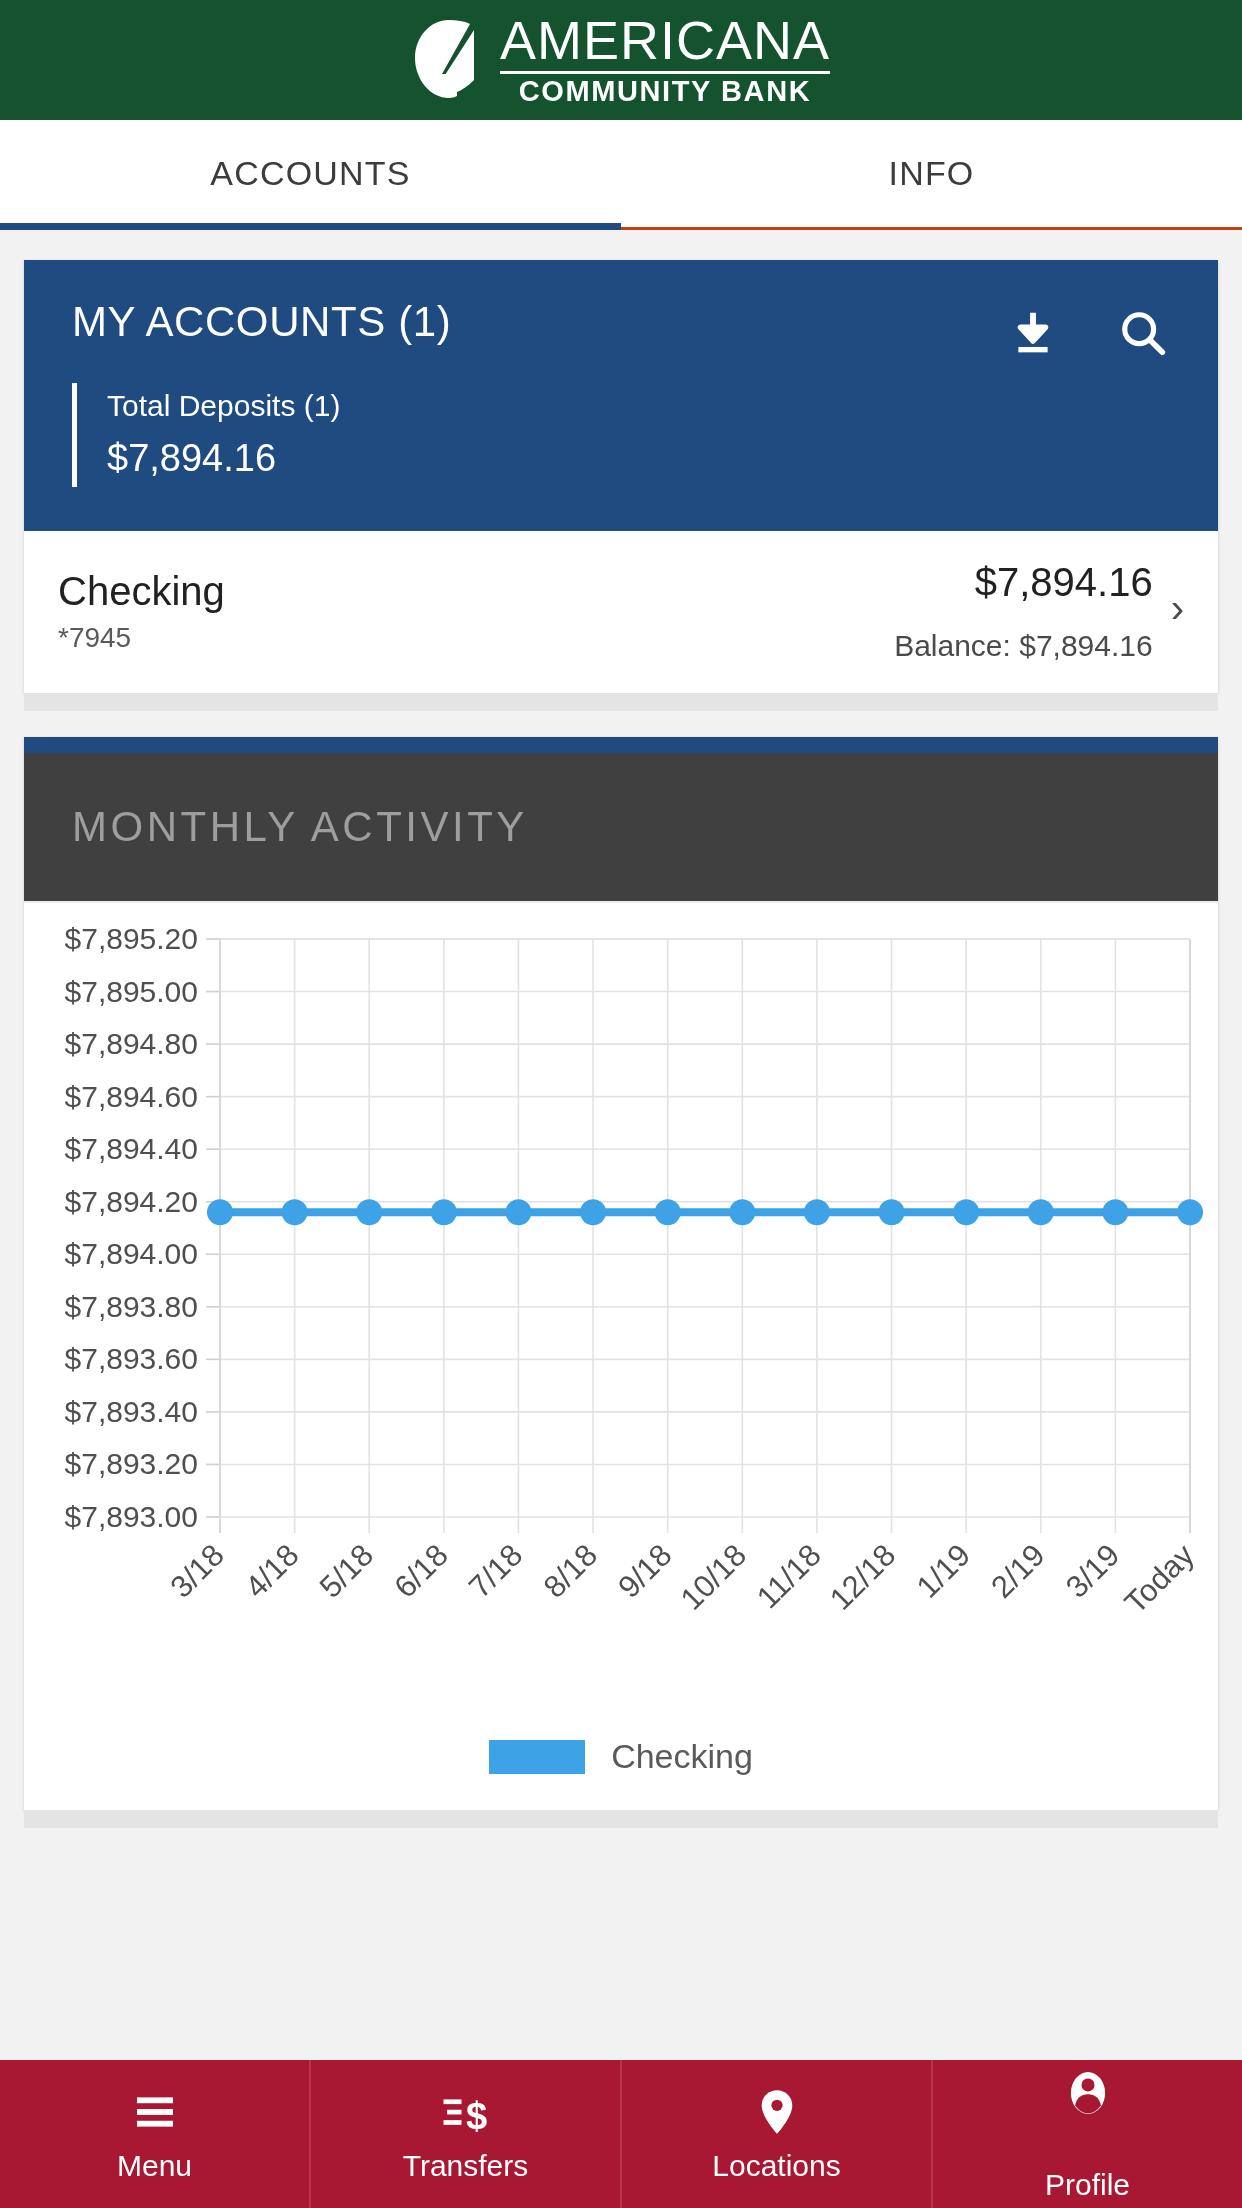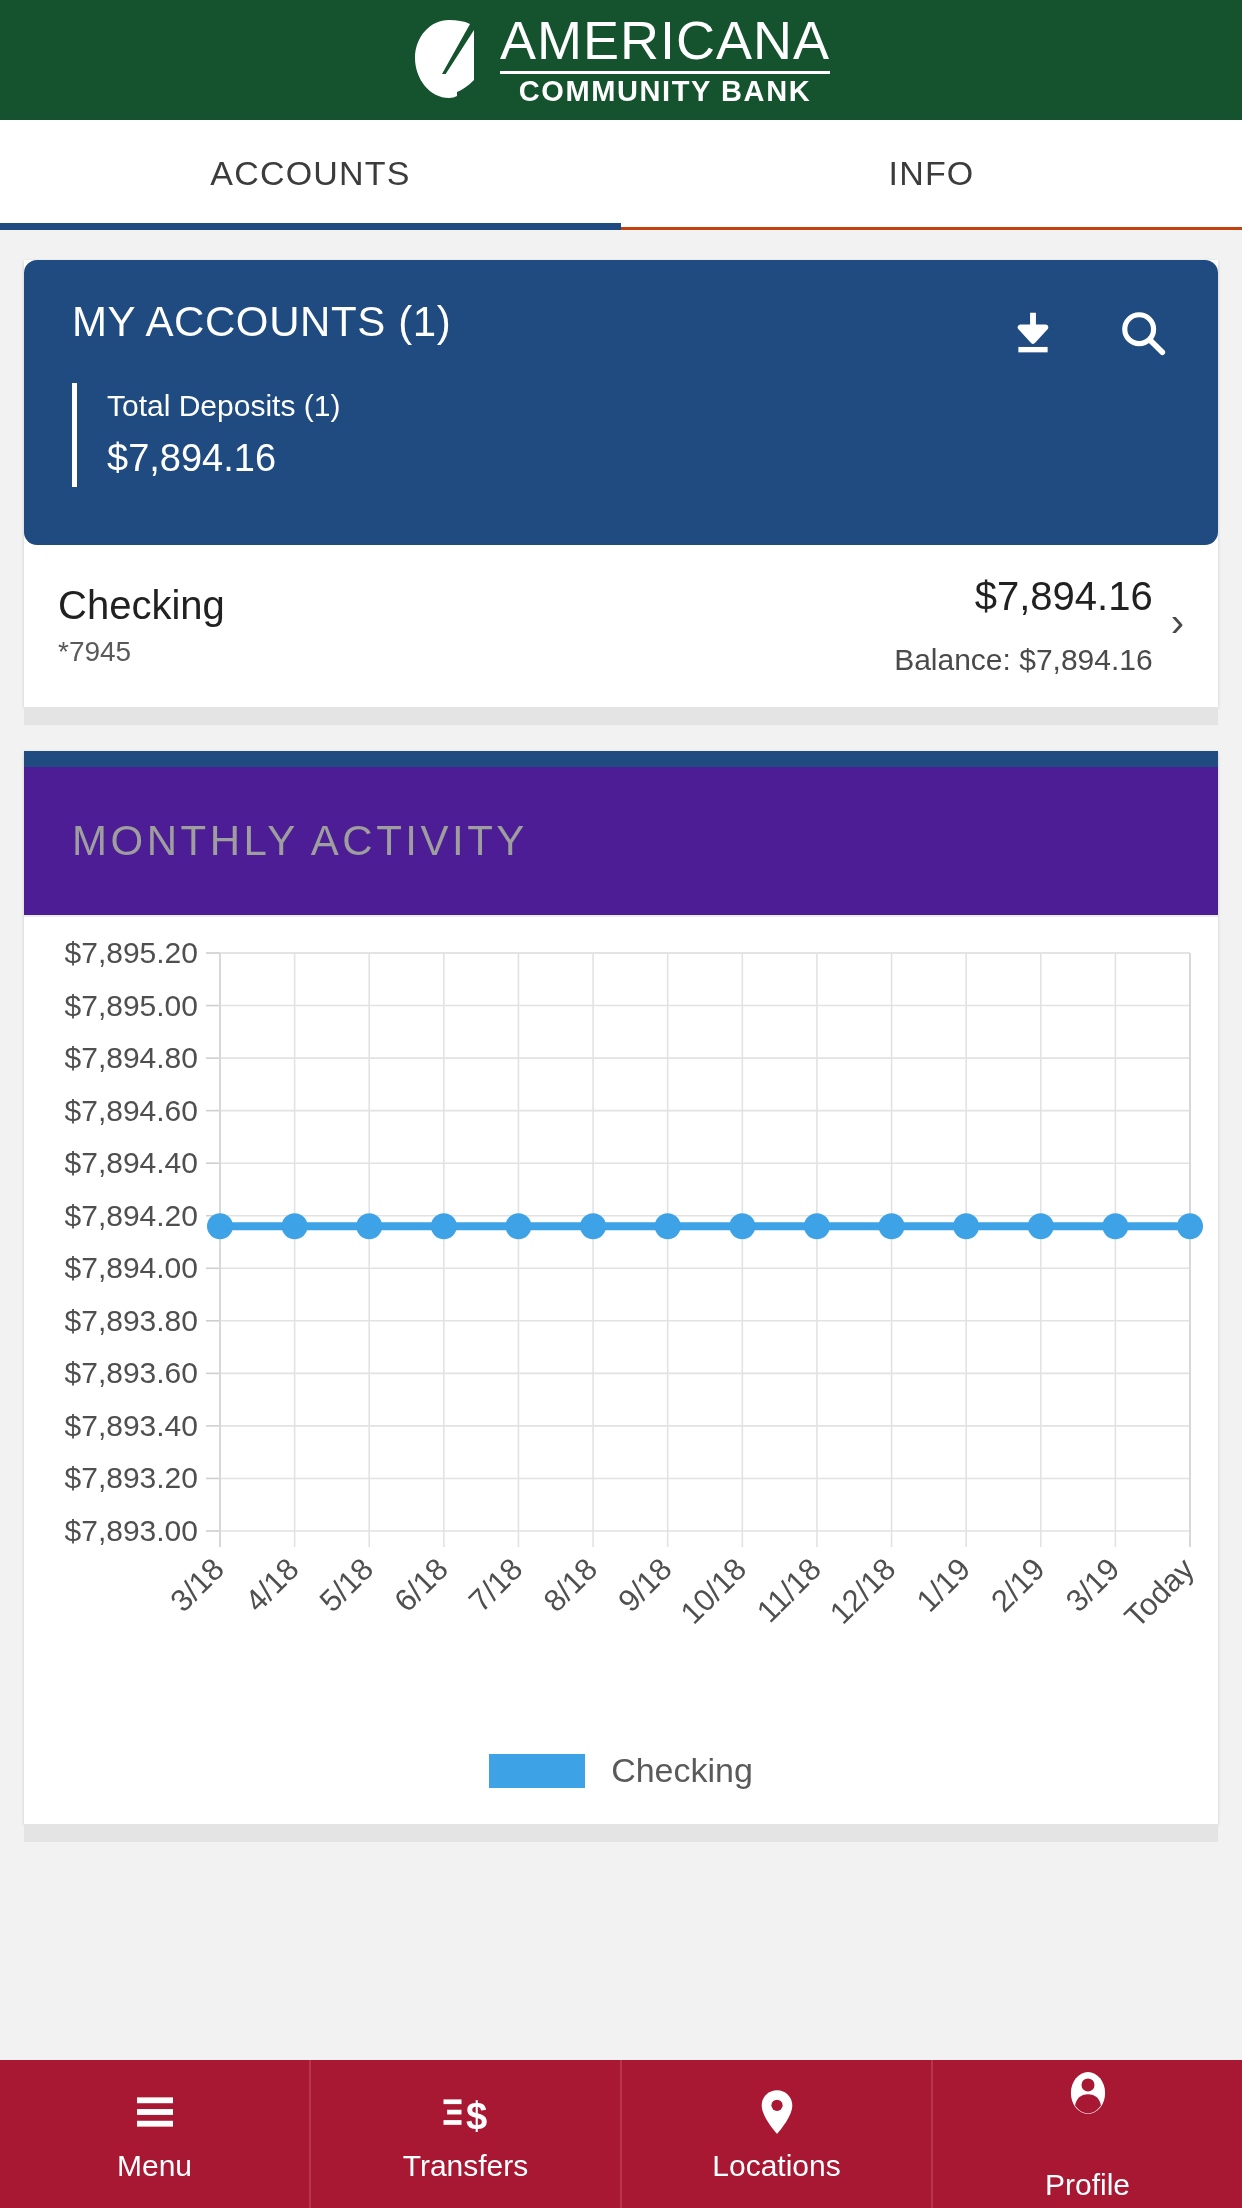--- a/index.html
+++ b/index.html
@@ -44,21 +44,21 @@
     height: 7px; background: #1f4b80;
   }
 
   
   .card {
     margin: 0 24px; background: #ffffff;
     box-shadow: 0 1px 3px rgba(0,0,0,0.16);
   }
   .accounts-card { margin-top: 30px; }
 
-  .acct-header { background: #1f4b80; padding: 38px 48px 58px 48px; border-radius: 13px; }
+  .acct-header { background: #1f4b80; padding: 38px 48px 44px 48px; }
   .acct-header-top {
     display: flex; align-items: flex-start; justify-content: space-between;
   }
   .acct-title {
     font-size: 42px; color: #ffffff; letter-spacing: 0.6px; font-weight: 400;
   }
   .acct-actions { display: flex; align-items: center; gap: 56px; padding-top: 8px; }
   .icon-btn { width: 54px; height: 54px; display: block; }
 
   .total-block {
@@ -89,21 +89,21 @@
   .acct-balance { font-size: 30px; color: #4a4a4a; margin-top: 22px; }
   .chevron { font-size: 40px; color: #4a4a4a; line-height: 1; padding-bottom: 4px; }
 
   .card-foot { height: 18px; background: #e4e4e4; margin: 0 24px; }
 
   
   .chart-card { margin-top: 26px; }
   .chart-topbar { height: 16px; background: #1f4b80; }
   .chart-header {
     height: 150px; display: flex; align-items: center;
-    padding-left: 48px; border-bottom: 2px solid #ececec; background: #4c1d95;
+    padding-left: 48px; border-bottom: 2px solid #ececec; background: #404040;
   }
   .chart-title { font-size: 42px; color: #9e9e9e; letter-spacing: 3.5px; }
   .chart-body { background: #ffffff; padding: 18px 0 22px 0; }
 
   .plot-wrap { position: relative; width: 100%; height: 790px; }
   .plot-wrap svg { display: block; }
 
   .legend {
     display: flex; align-items: center; justify-content: center; gap: 26px;
     padding: 26px 0 12px 0; background: #ffffff;

